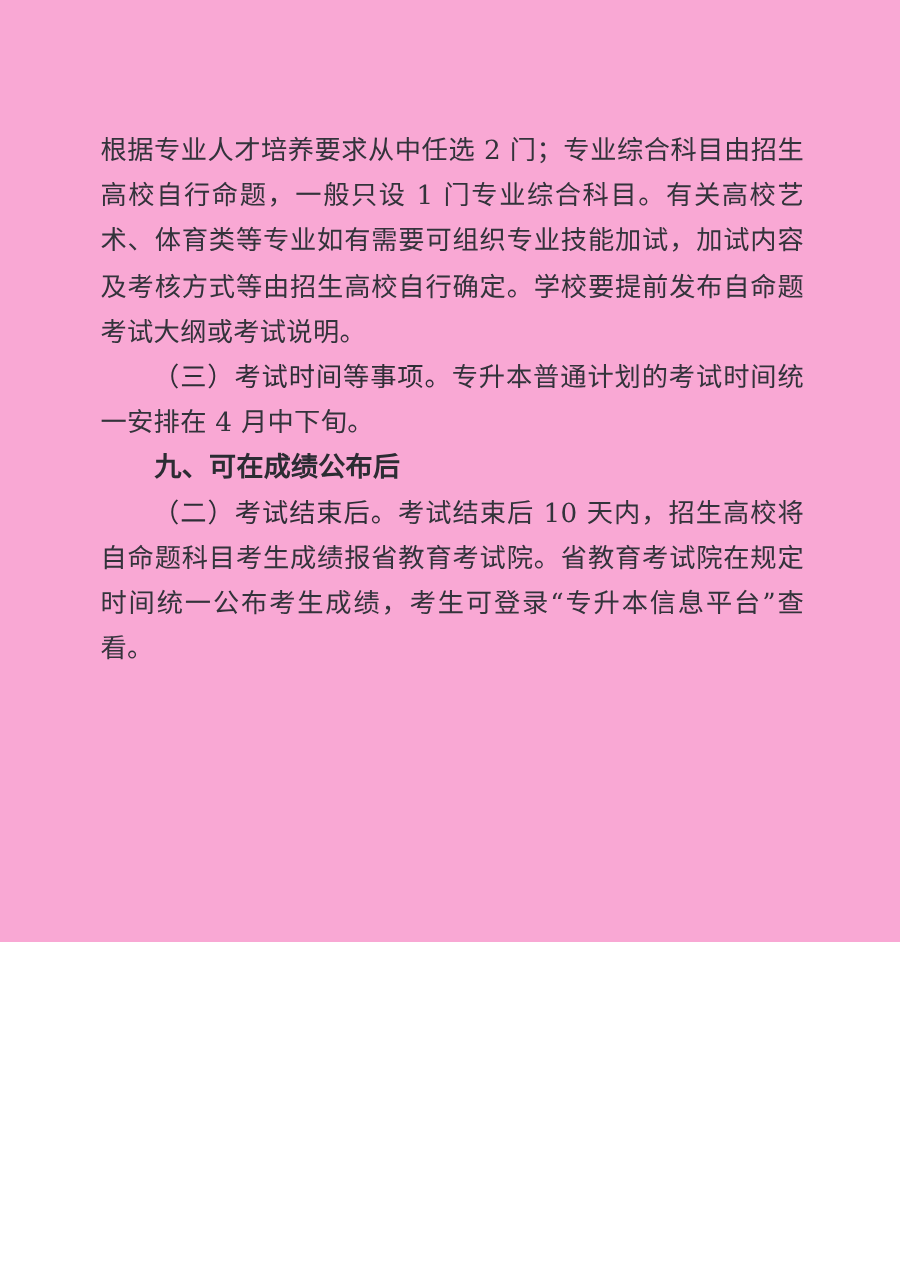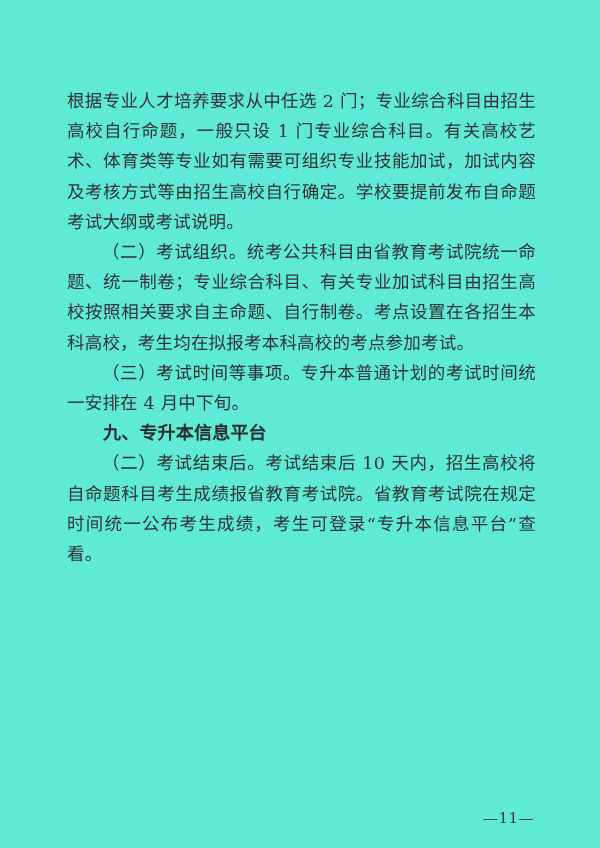--- a/index.html
+++ b/index.html
@@ -3,22 +3,22 @@
 <meta charset="utf-8">
 <style>
   html, body {
     margin: 0;
     padding: 0;
     background: #ffffff;
   }
   .page {
     position: relative;
     width: 600px;
-    height: 848px;
-    background: #5eead4;
+    height: 628px;
+    background: #f9a8d4;
     overflow: hidden;
     font-family: "DejaVu Serif", "Liberation Serif", serif;
     color: #33333b;
   }
   .doc-content {
     position: absolute;
     left: 67px;
     top: 86px;
     width: 469px;
   }
@@ -55,19 +55,18 @@
     color: #3a3a46;
     font-family: "DejaVu Serif", "Liberation Serif", serif;
   }
 </style>
 </head>
 <body>
 
 <div class="page">
   <div class="doc-content">
       <p class="para body">根据专业人才培养要求从中任选 2 门；专业综合科目由招生高校自行命题，一般只设 1 门专业综合科目。有关高校艺术、体育类等专业如有需要可组织专业技能加试，加试内容及考核方式等由招生高校自行确定。学校要提前发布自命题考试大纲或考试说明。</p>
-      <p class="para body indent"><span class="lead">（二）考试组织。</span>统考公共科目由省教育考试院统一命题、统一制卷；专业综合科目、有关专业加试科目由招生高校按照相关要求自主命题、自行制卷。考点设置在各招生本科高校，考生均在拟报考本科高校的考点参加考试。</p>
       <p class="para body indent"><span class="lead">（三）考试时间等事项。</span>专升本普通计划的考试时间统一安排在 4 月中下旬。</p>
-      <p class="para heading indent">九、专升本信息平台</p>
+      <p class="para heading indent">九、可在成绩公布后</p>
       <p class="para body indent"><span class="lead">（二）考试结束后。</span>考试结束后 10 天内，招生高校将自命题科目考生成绩报省教育考试院。省教育考试院在规定时间统一公布考生成绩，考生可登录“专升本信息平台”查看。</p>
     </div>
   <div class="page-footer">—11—</div>
 </div>
 
 </body></html>

